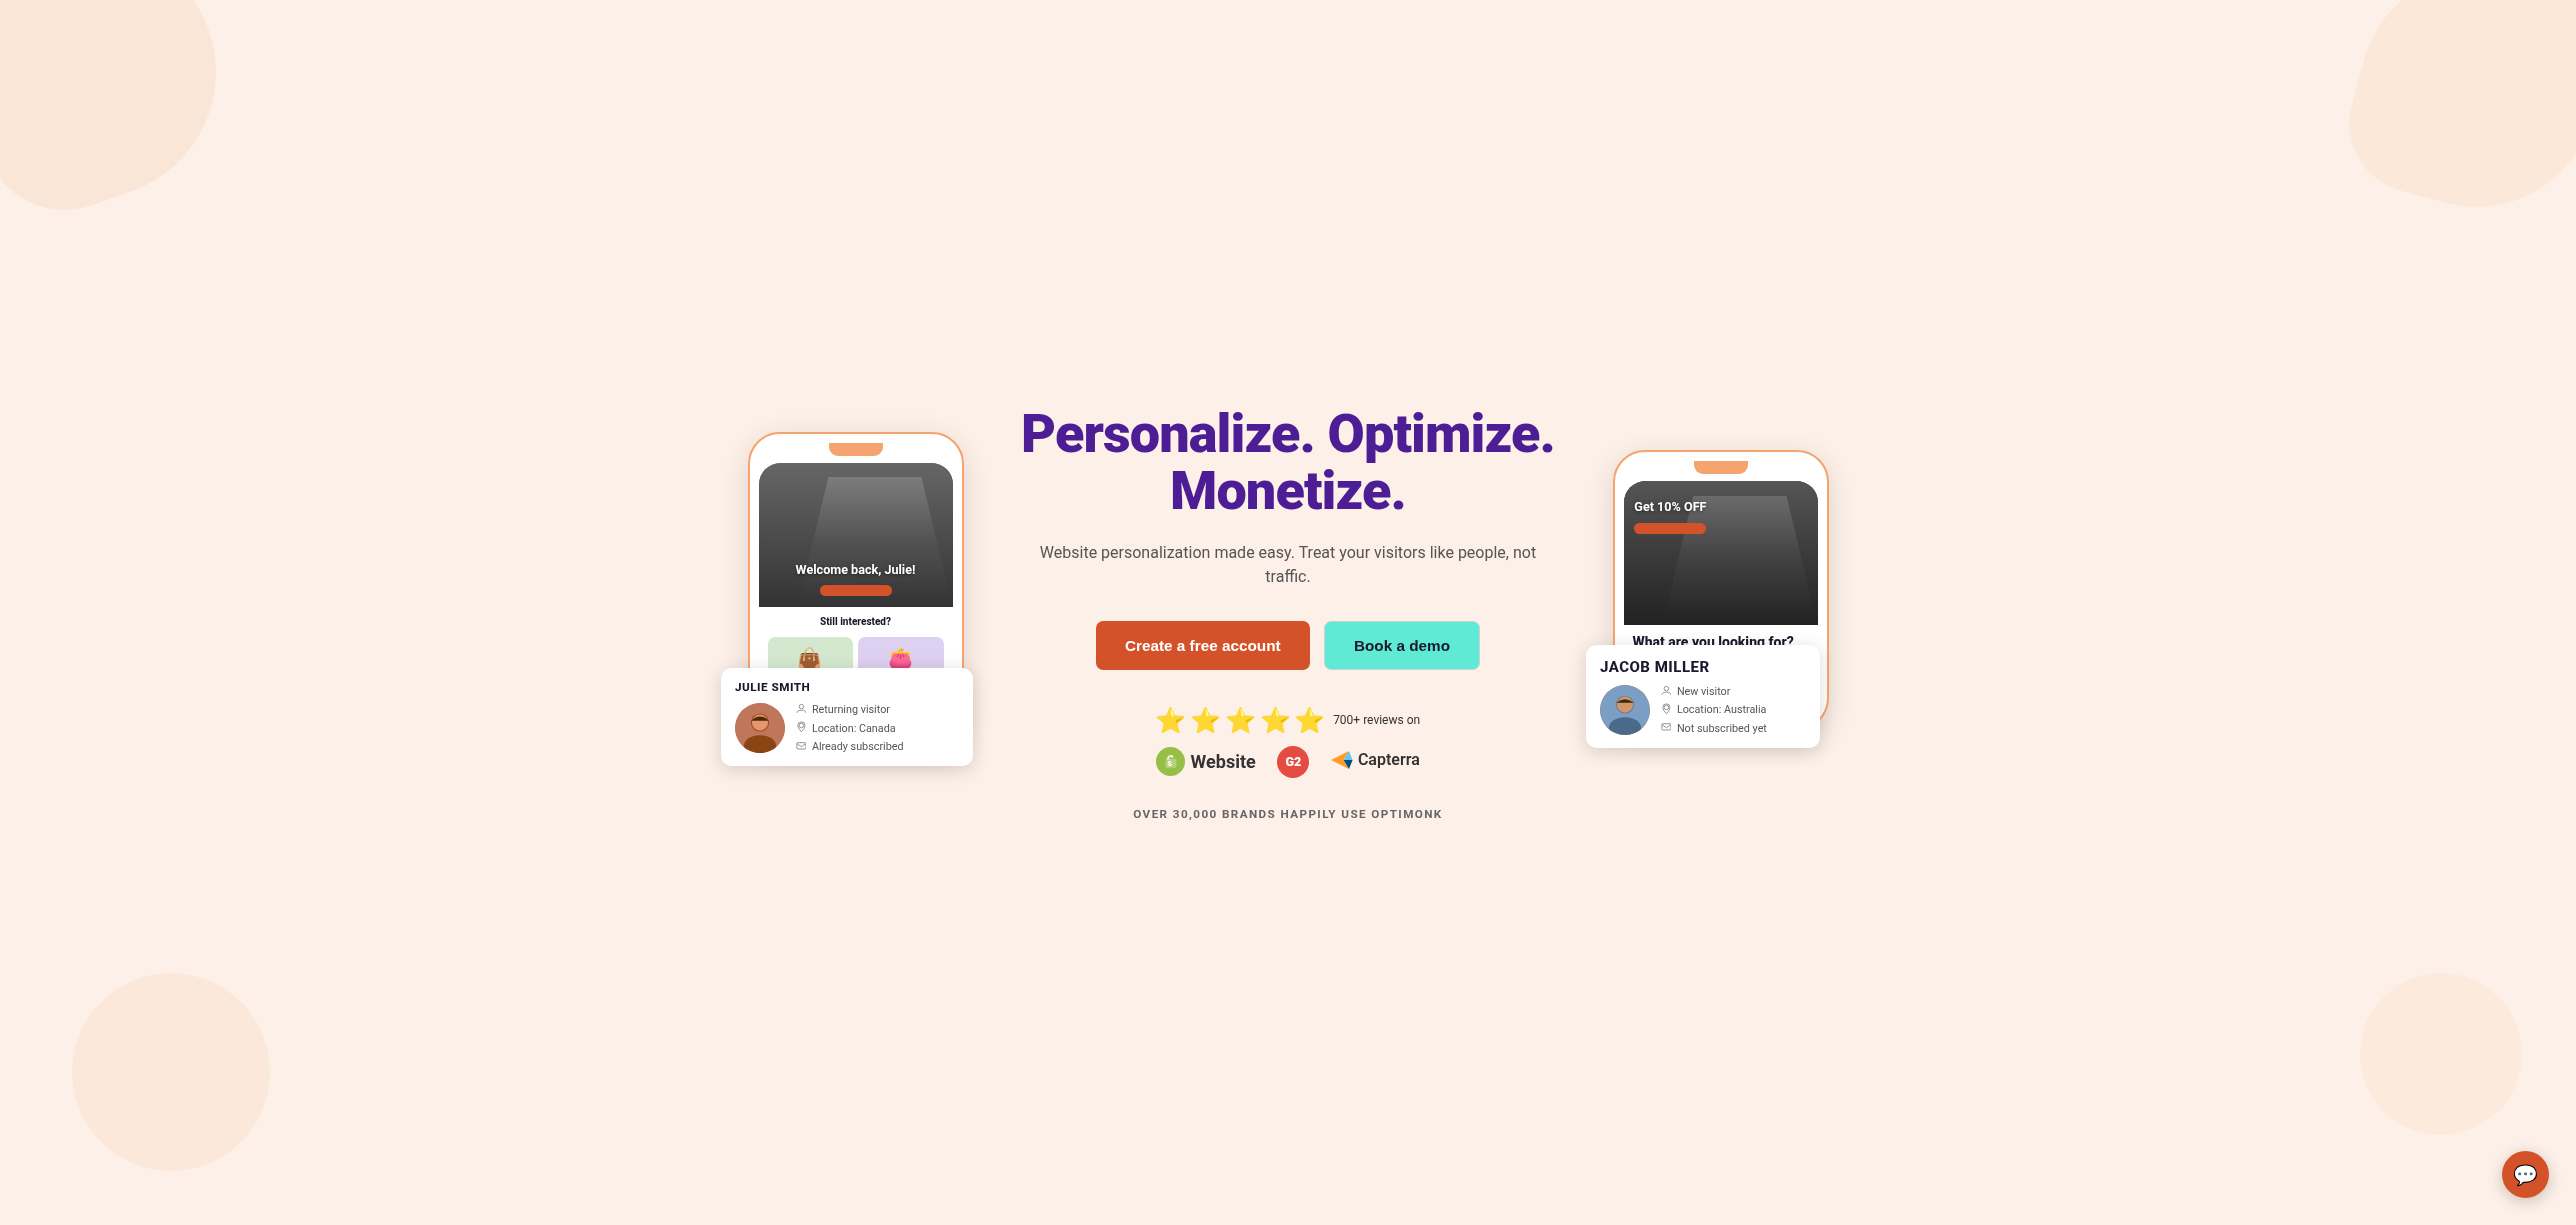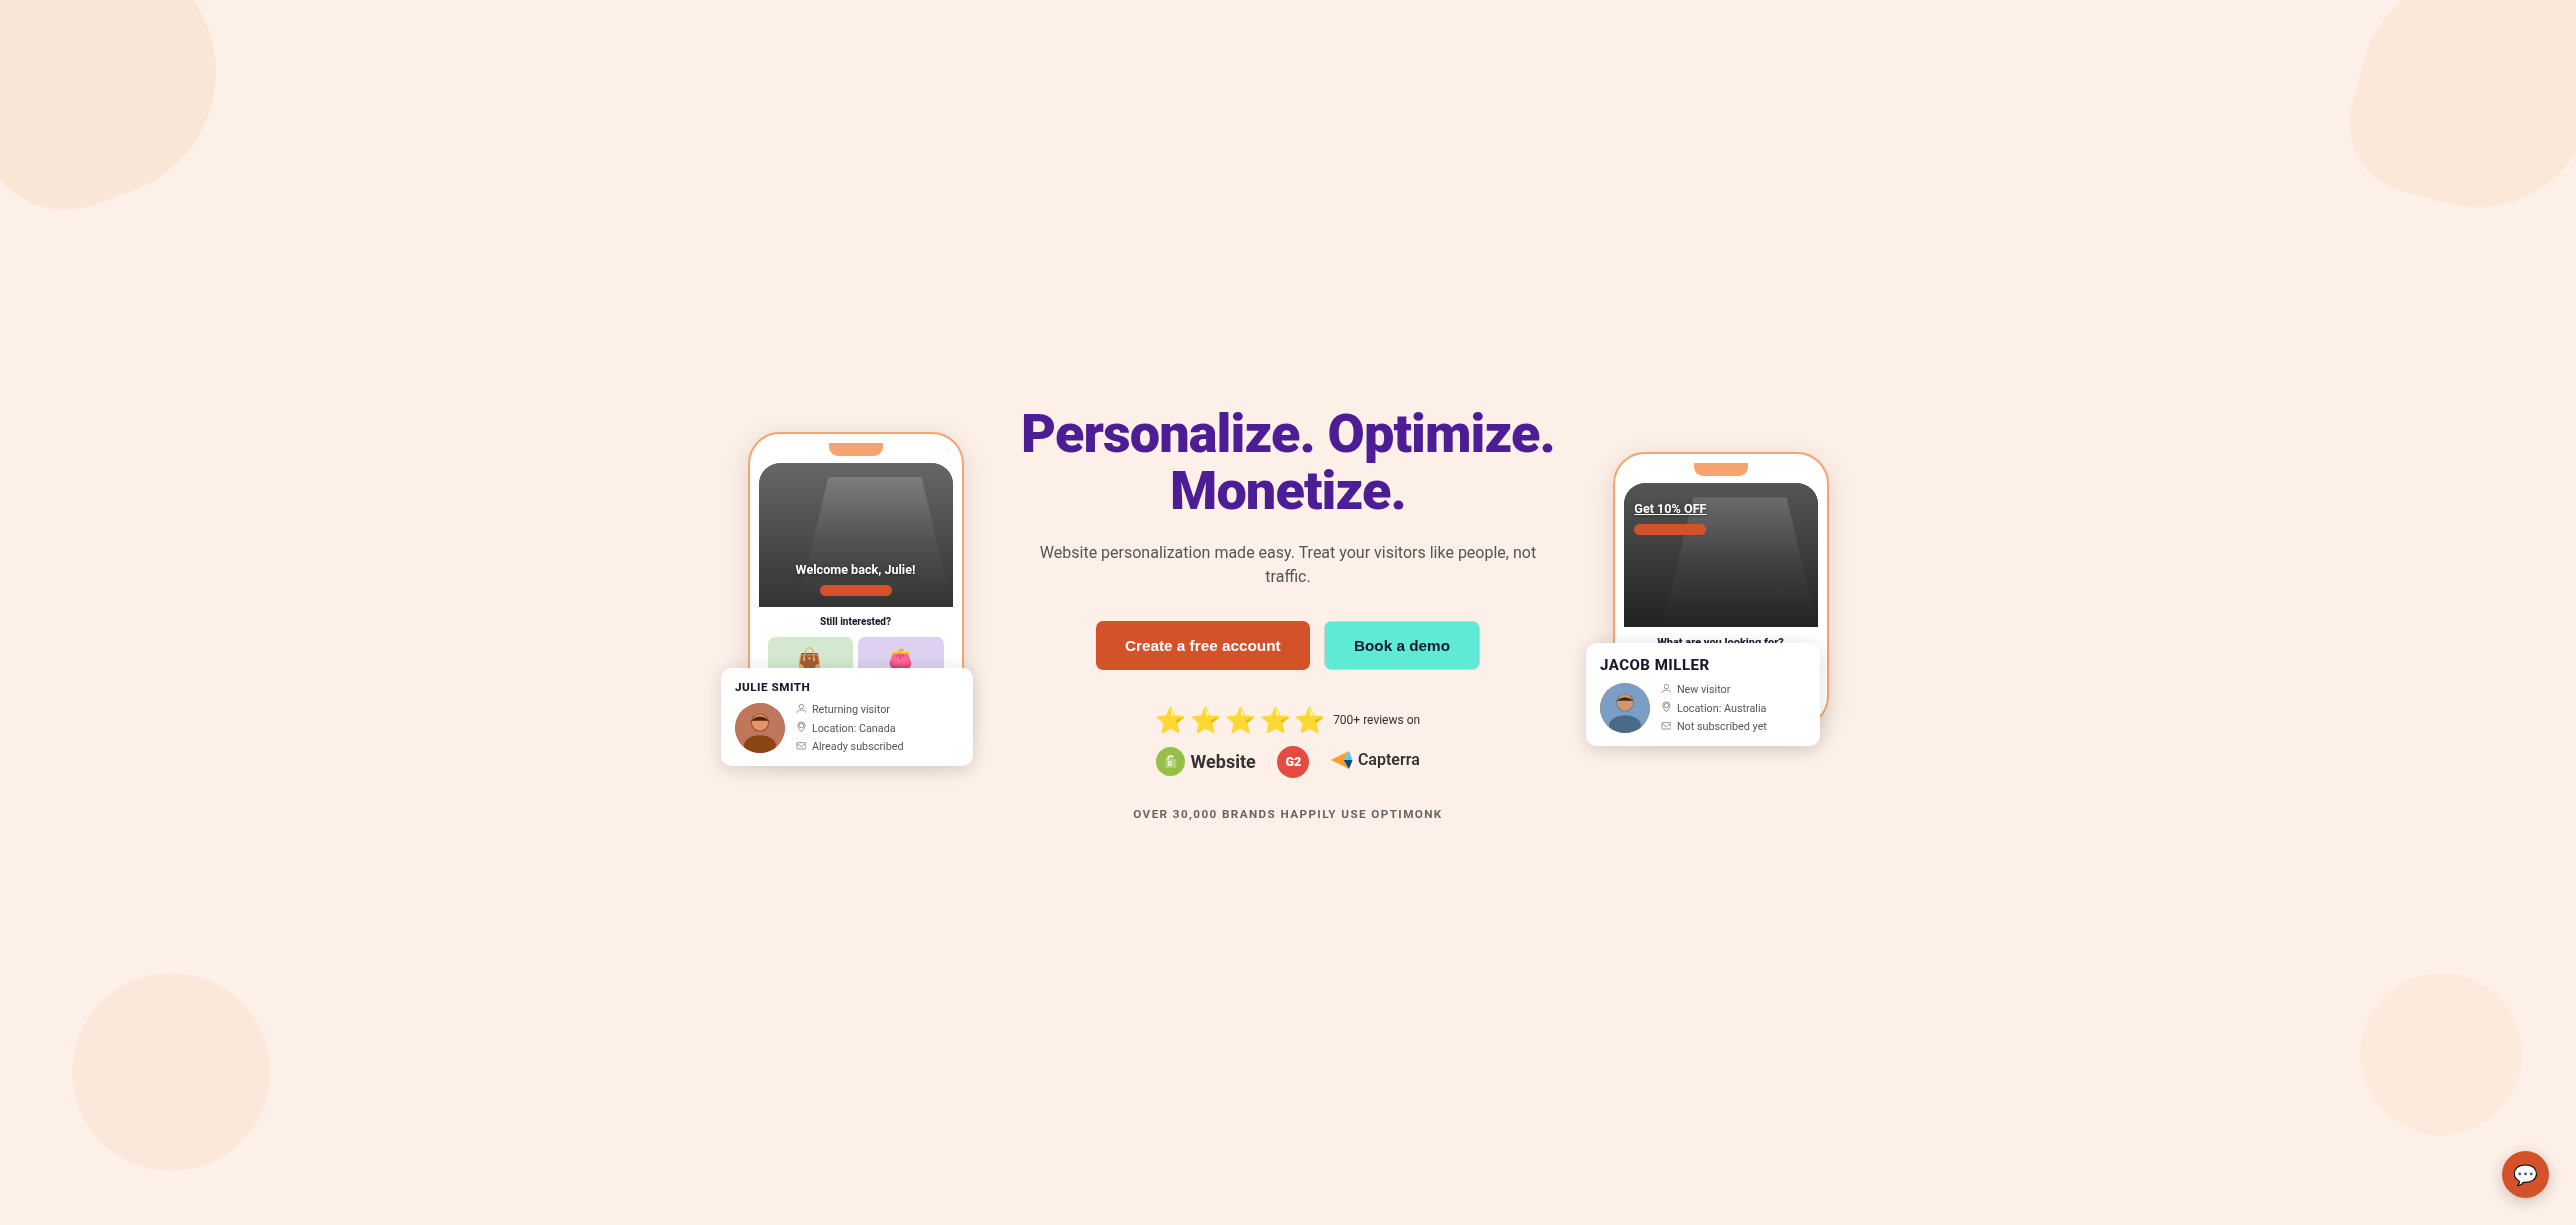--- a/index.html
+++ b/index.html
@@ -353,24 +353,24 @@
       color: #888;
     }
 
     
     .right-phone-content-area {
       background: #fff;
       padding: 9px;
     }
 
     .right-phone-section-title {
-      font-size: 11px;
+      font-size: 14px;
       font-weight: 800;
       color: #1a1a2e;
-      text-align: center;
+      text-align: left;
       margin-bottom: 7.2px;
     }
 
     .tag-options {
       display: flex;
       flex-direction: column;
       gap: 4.5px;
     }
 
     .tag-pill {
@@ -444,21 +444,20 @@
       align-items: flex-start;
       padding: 10.8px;
     }
 
     .right-phone-overlay-text {
       color: white;
       font-size: 12.6px;
       font-weight: 700;
       line-height: 1.3;
       text-shadow: 0 0.9px 3.6px rgba(0,0,0,0.5);
-      text-decoration: underline;
     }
 
     .right-phone-cta-bar {
       background: #d4522a;
       border-radius: 5.4px;
       height: 10.8px;
       margin: 7.2px 0 0;
       width: 72px;
     }
 

